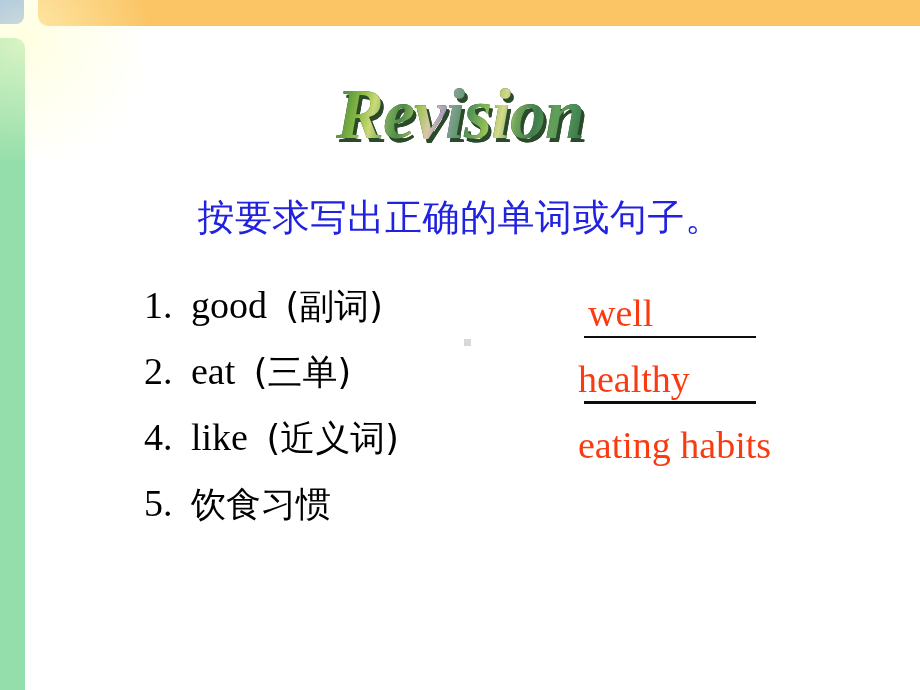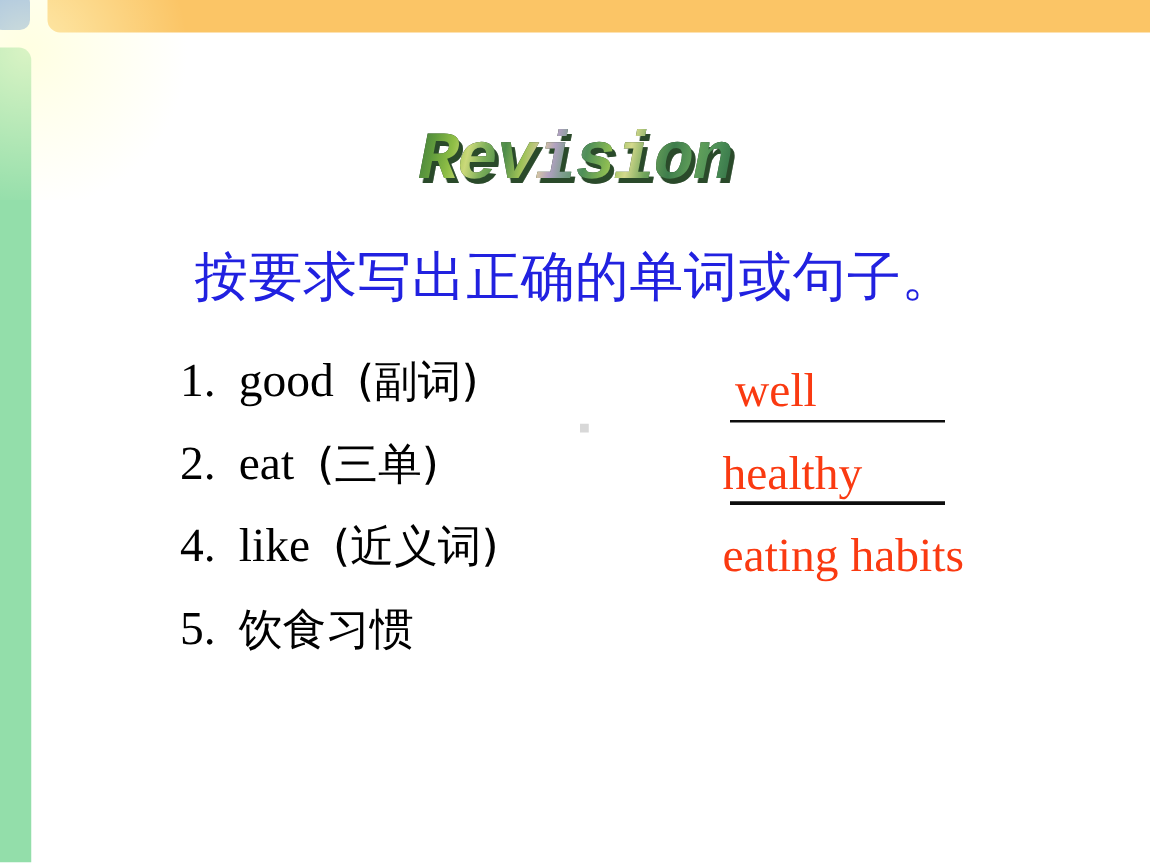--- a/index.html
+++ b/index.html
@@ -64,22 +64,22 @@
   
   .title-wrap {
     position: absolute;
     left: 0;
     top: 78px;
     width: 920px;
     text-align: center;
   }
   .wordart {
     display: inline-block;
-    font-family: Liberation Mono, monospace;
-    font-size: 54px;
+    font-family: Liberation Serif, serif;
+    font-size: 72px;
     font-weight: bold;
     font-style: italic;
     letter-spacing: -1px;
     line-height: 1;
     background-image:
       linear-gradient(103deg,
         #3f7a3f 0%,
         #5f9a3c 6%,
         #8fbe46 12%,
         #cbd97a 17%,
@@ -96,33 +96,32 @@
         #3e7d4c 79%,
         #62a05a 86%,
         #4a8d56 93%,
         #2f6b43 100%);
     -webkit-background-clip: text;
     background-clip: text;
     color: transparent;
     -webkit-text-fill-color: transparent;
     text-shadow: none;
     filter: drop-shadow(3px 4px 0px #2a4a2a) drop-shadow(0 0 0.5px #234022);
-    margin-top: 24px;
   }
 
   
   .subtitle {
     position: absolute;
     left: 0;
     top: 193px;
     width: 920px;
     text-align: center;
     color: #2121e0;
     font-family: "DejaVu Sans", "Liberation Sans", sans-serif;
-    font-size: 43px;
+    font-size: 37px;
     letter-spacing: 0.5px;
     white-space: nowrap;
   }
 
   
   .content {
     position: absolute;
     left: 0;
     top: 272px;
     width: 920px;

